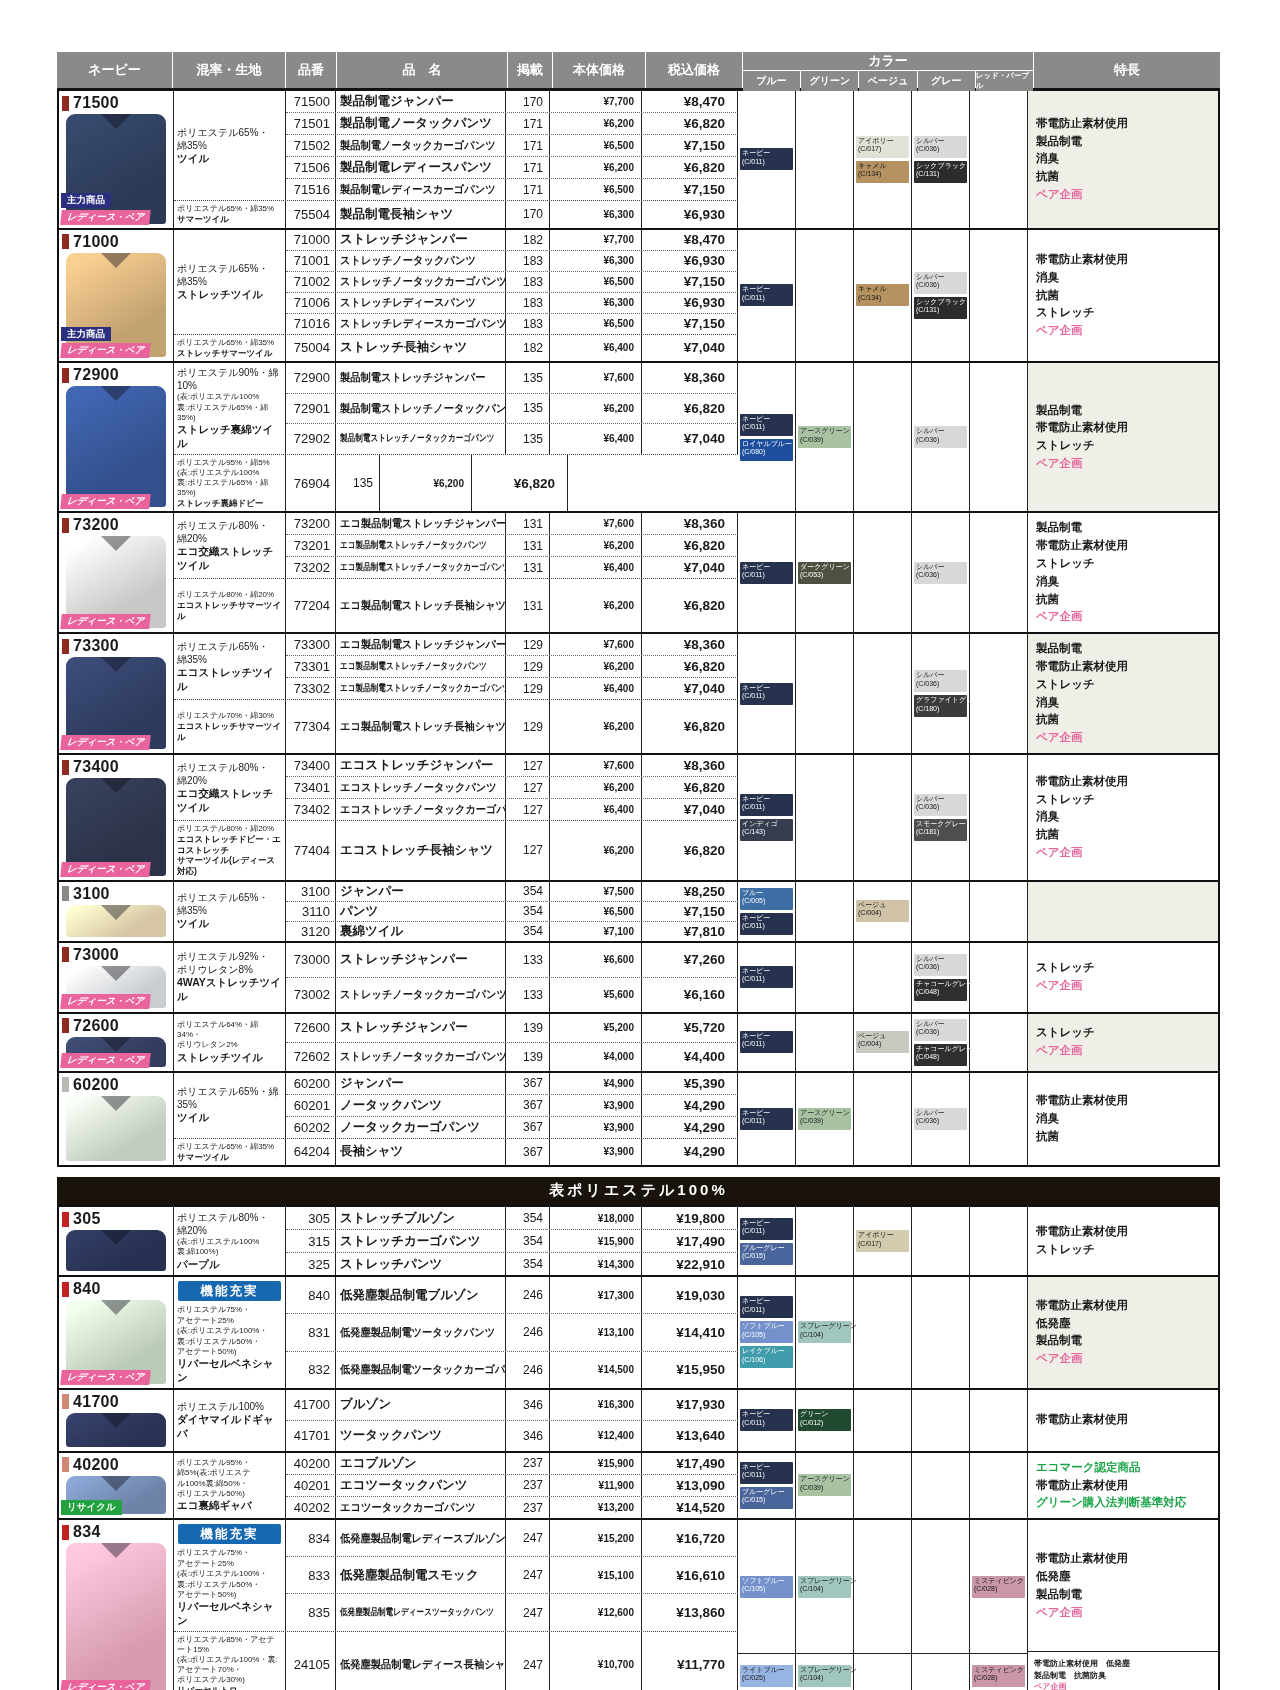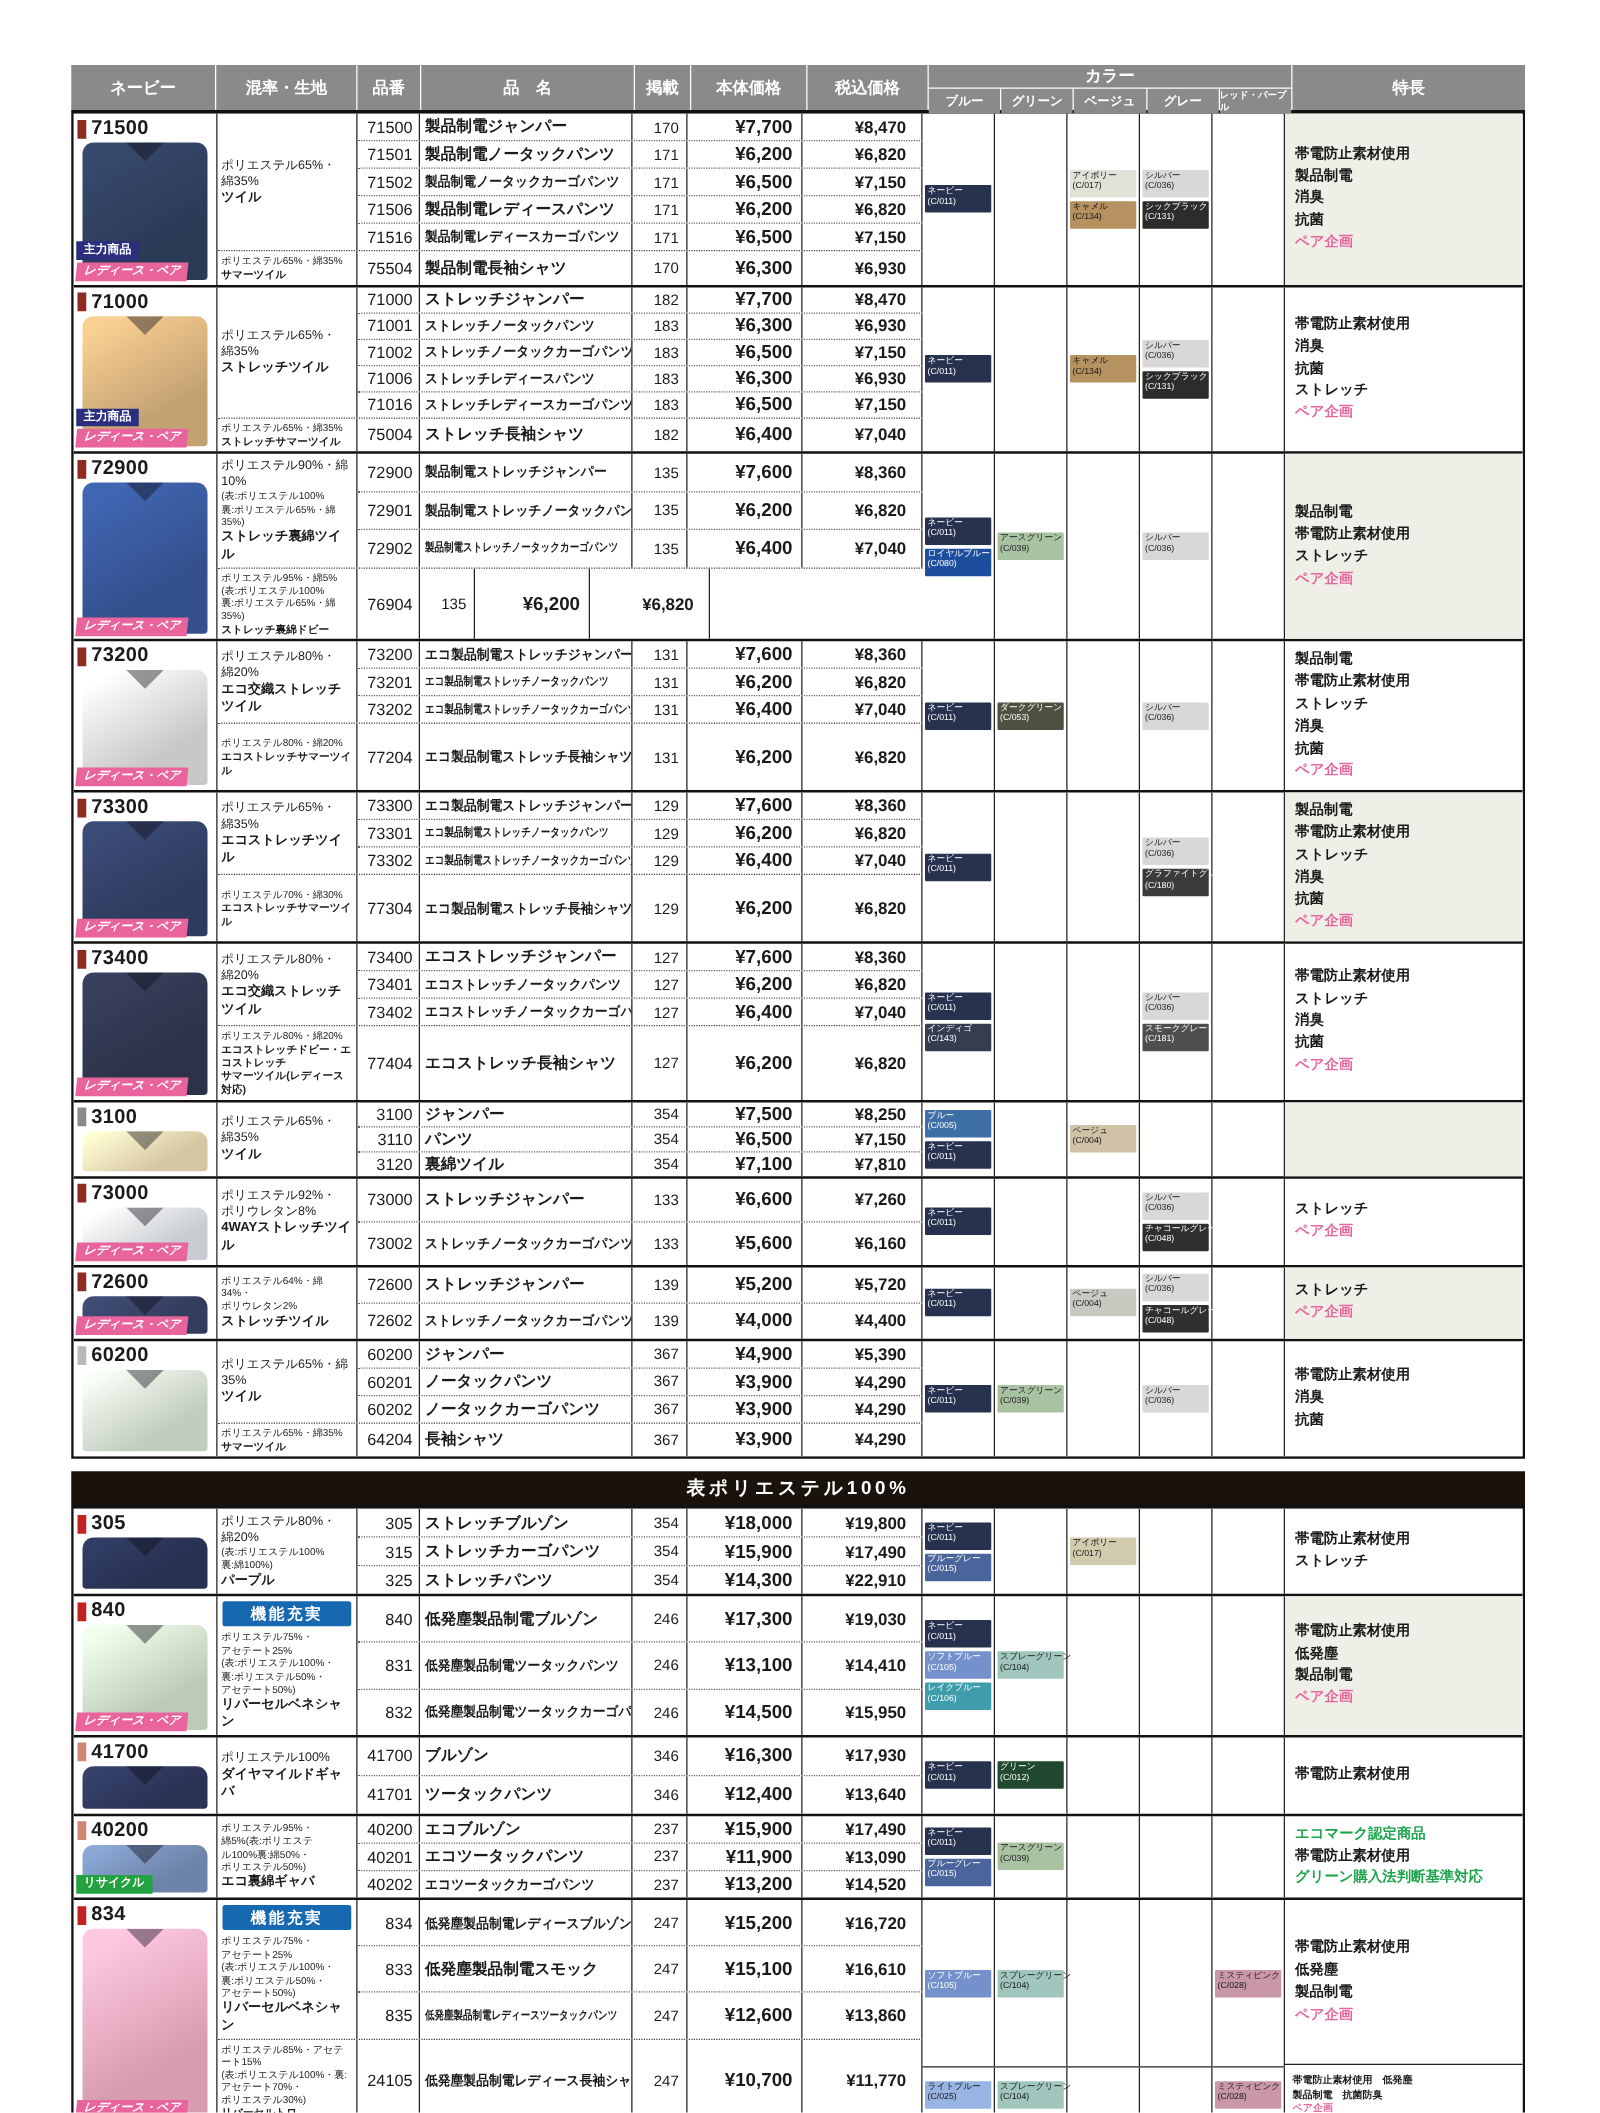--- a/index.html
+++ b/index.html
@@ -45,21 +45,21 @@
   .group.small .fl{font-size:8px;line-height:1.25;} .group.small .fl.fb{font-size:8.5px;}
   .func-badge{background:#1668b0;color:#fff;font-weight:bold;font-size:12.5px;text-align:center;
               padding:2px 0;margin:1px 1px 4px 1px;border-radius:2px;letter-spacing:2px;}
   .rows{flex:1;display:flex;flex-direction:column;}
   .row{display:flex;flex:1;min-height:var(--rowh,21px);align-items:stretch;}
   .row + .row{border-top:1px dotted #666;}
   .rc{border-right:1px solid #222;box-sizing:border-box;display:flex;align-items:center;overflow:hidden;}
   .rc.code{width:50px;justify-content:flex-end;padding-right:5px;font-size:13px;}
   .rc.name{width:170px;padding-left:4px;}
   .rc.page{width:44px;justify-content:flex-end;padding-right:6px;font-size:12px;}
-  .rc.price{width:92px;justify-content:flex-end;padding-right:7px;font-weight:bold;font-size:15px;}
+  .rc.price{width:92px;justify-content:flex-end;padding-right:7px;font-weight:bold;font-size:10px;}
   .rc.tax{width:96px;justify-content:flex-end;padding-right:12px;font-weight:bold;font-size:13.5px;}
   
   .c-colors{width:290px;display:flex;flex-direction:column;box-sizing:border-box;}
   .csec{display:flex;}
   .csec + .csec{border-top:1px solid #222;}
   .ccell{width:58px;box-sizing:border-box;border-right:1px solid #222;
          display:flex;flex-direction:column;justify-content:center;gap:3px;padding:3px 2px;}
   .swatch{width:100%;height:22px;position:relative;border-radius:1px;}
   .swlb{position:absolute;top:1px;left:2px;font-size:7px;line-height:1.2;white-space:nowrap;}
   

